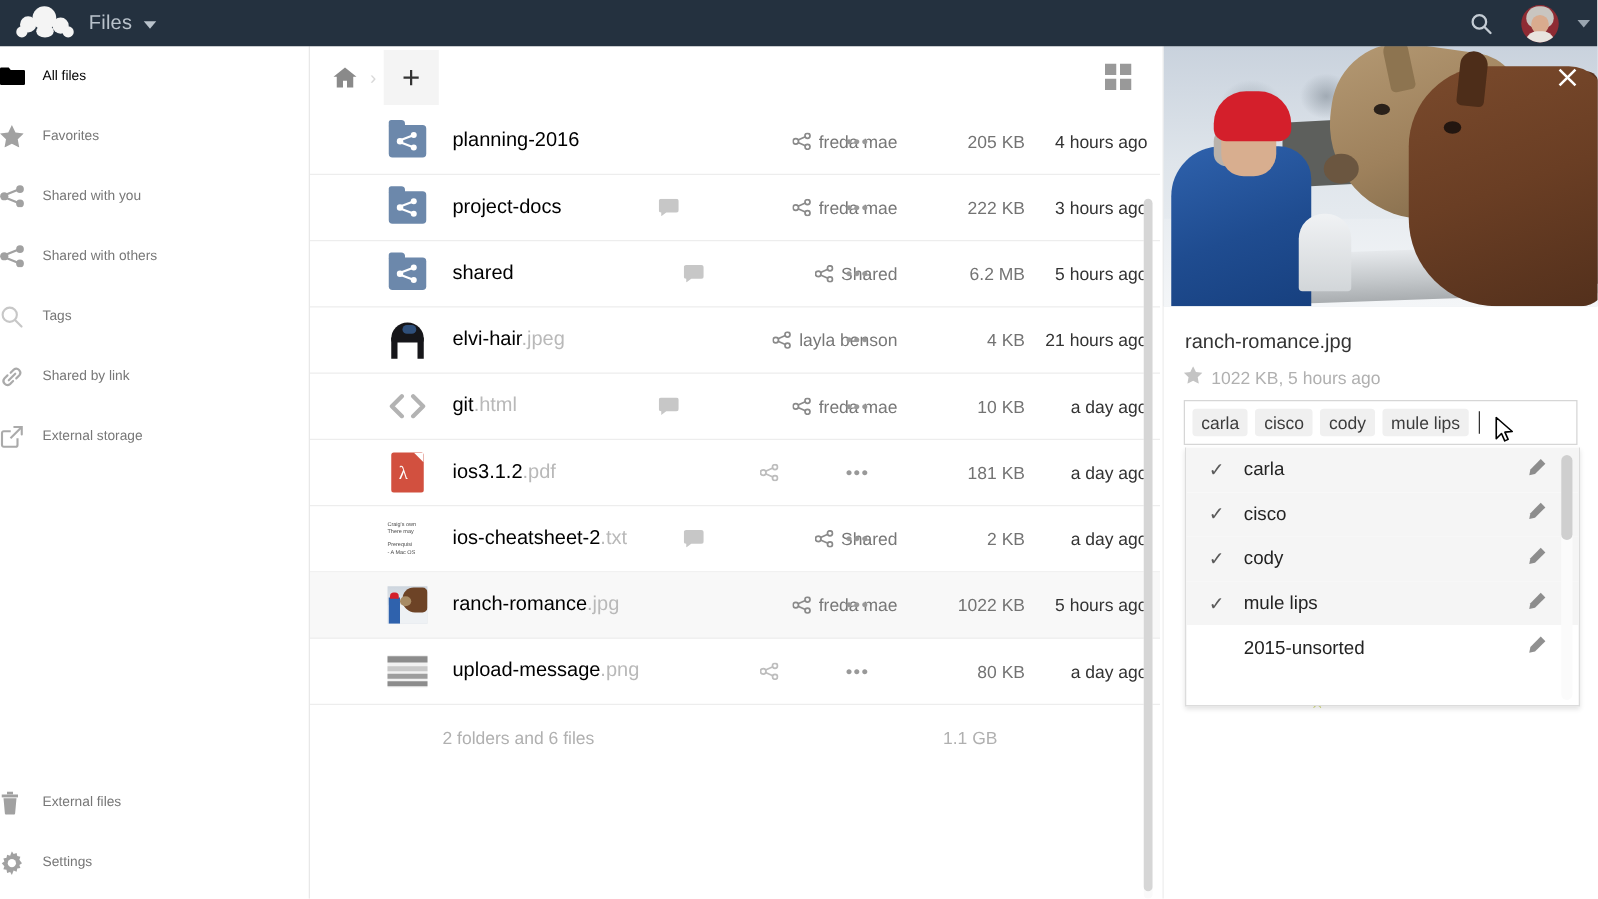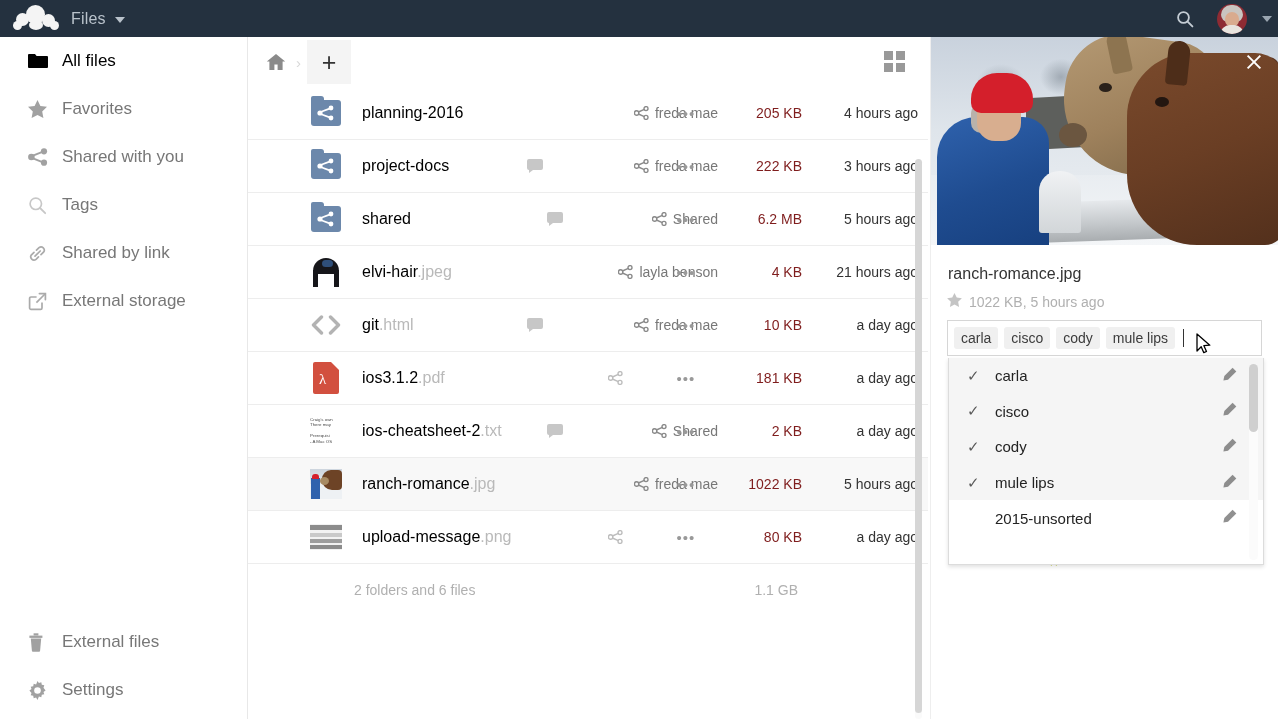--- a/index.html
+++ b/index.html
@@ -54,22 +54,22 @@
     background: #e8e4de; border-radius: 10px 10px 0 0;
   }
   .hdr-caret { width: 22px; height: 37px; display: flex; align-items: center; justify-content: center; }
 
   
   .sidebar {
     position: absolute; left: 0; top: 37px; width: 248px; height: 682px;
     background: #fff; border-right: 1px solid #e8e8e8;
   }
   .nav-item {
-    display: flex; align-items: center; height: 48px; padding-left: 28px;
-    color: #777; font-size: 17px; cursor: pointer;
+    display: flex; align-items: center; height: 48px; padding-left: 0;
+    color: #777; font-size: 11px; cursor: pointer;
   }
   .nav-item .ico {
     width: 32px; display: flex; align-items: center; justify-content: flex-start;
     opacity: .55;
   }
   .nav-item.active { color: #000; }
   .nav-item.active .ico { opacity: 1; }
   .nav-label { margin-left: 2px; }
   .nav-bottom { position: absolute; bottom: 5px; left: 0; width: 100%; }
 
@@ -126,22 +126,22 @@
     align-items: center; justify-content: flex-end; gap: 6px;
     font-size: 14px; color: #777;
   }
   .col-share.icon-only { justify-content: center; left: 340px; width: 60px; }
   .col-menu {
     position: absolute; left: 418px; width: 40px;
     display: flex; align-items: center; justify-content: center;
     color: #999; letter-spacing: 1px; font-size: 15px;
   }
   .col-size {
-    position: absolute; left: 444px; width: 110px; text-align: right;
-    font-size: 14px; color: #7f1d1d;
+    position: absolute; left: 462px; width: 110px; text-align: right;
+    font-size: 14px; color: #737373;
   }
   .col-date {
     position: absolute; left: 560px; width: 110px; text-align: right;
     font-size: 14px; color: #333;
   }
   .summary {
     display: flex; align-items: center; height: 52px; position: relative;
     color: #b0b0b0; font-size: 14px;
   }
   .summary .s-name { position: absolute; left: 106px; }
@@ -371,20 +371,32 @@
           <circle cx="16" cy="3.3" r="3.1" fill="#555"></circle>
             <circle cx="16" cy="14.7" r="3.1" fill="#555"></circle>
           <circle cx="3.4" cy="9" r="3.3" fill="#555"></circle>
           <line x1="5" y1="7.6" x2="14.4" y2="3.8" stroke="#555" stroke-width="1.9"></line>
           <line x1="5" y1="10.4" x2="14.4" y2="14.2" stroke="#555" stroke-width="1.9"></line>
         </svg>
       </span>
       <span class="nav-label">Shared with you</span>
     </div>
 
+    <div class="nav-item">
+      <span class="ico">
+        <svg width="20" height="18" viewBox="0 0 20 18">
+          <circle cx="16" cy="3.3" r="3.1" fill="#555"></circle>
+            <circle cx="16" cy="14.7" r="3.1" fill="#555"></circle>
+          <circle cx="3.4" cy="9" r="3.3" fill="#555"></circle>
+          <line x1="5" y1="7.6" x2="14.4" y2="3.8" stroke="#555" stroke-width="1.9"></line>
+          <line x1="5" y1="10.4" x2="14.4" y2="14.2" stroke="#555" stroke-width="1.9"></line>
+        </svg>
+      </span>
+      <span class="nav-label">Shared with others</span>
+    </div>
 
     <div class="nav-item">
       <span class="ico">
         <svg width="19" height="19" viewBox="0 0 19 19">
           <circle cx="7.8" cy="7.8" r="5.7" fill="none" stroke="#9b9b9b" stroke-width="1.7"></circle>
           <line x1="12" y1="12" x2="17.2" y2="17.2" stroke="#9b9b9b" stroke-width="1.8" stroke-linecap="round"></line>
         </svg>
       </span>
       <span class="nav-label">Tags</span>
     </div>

